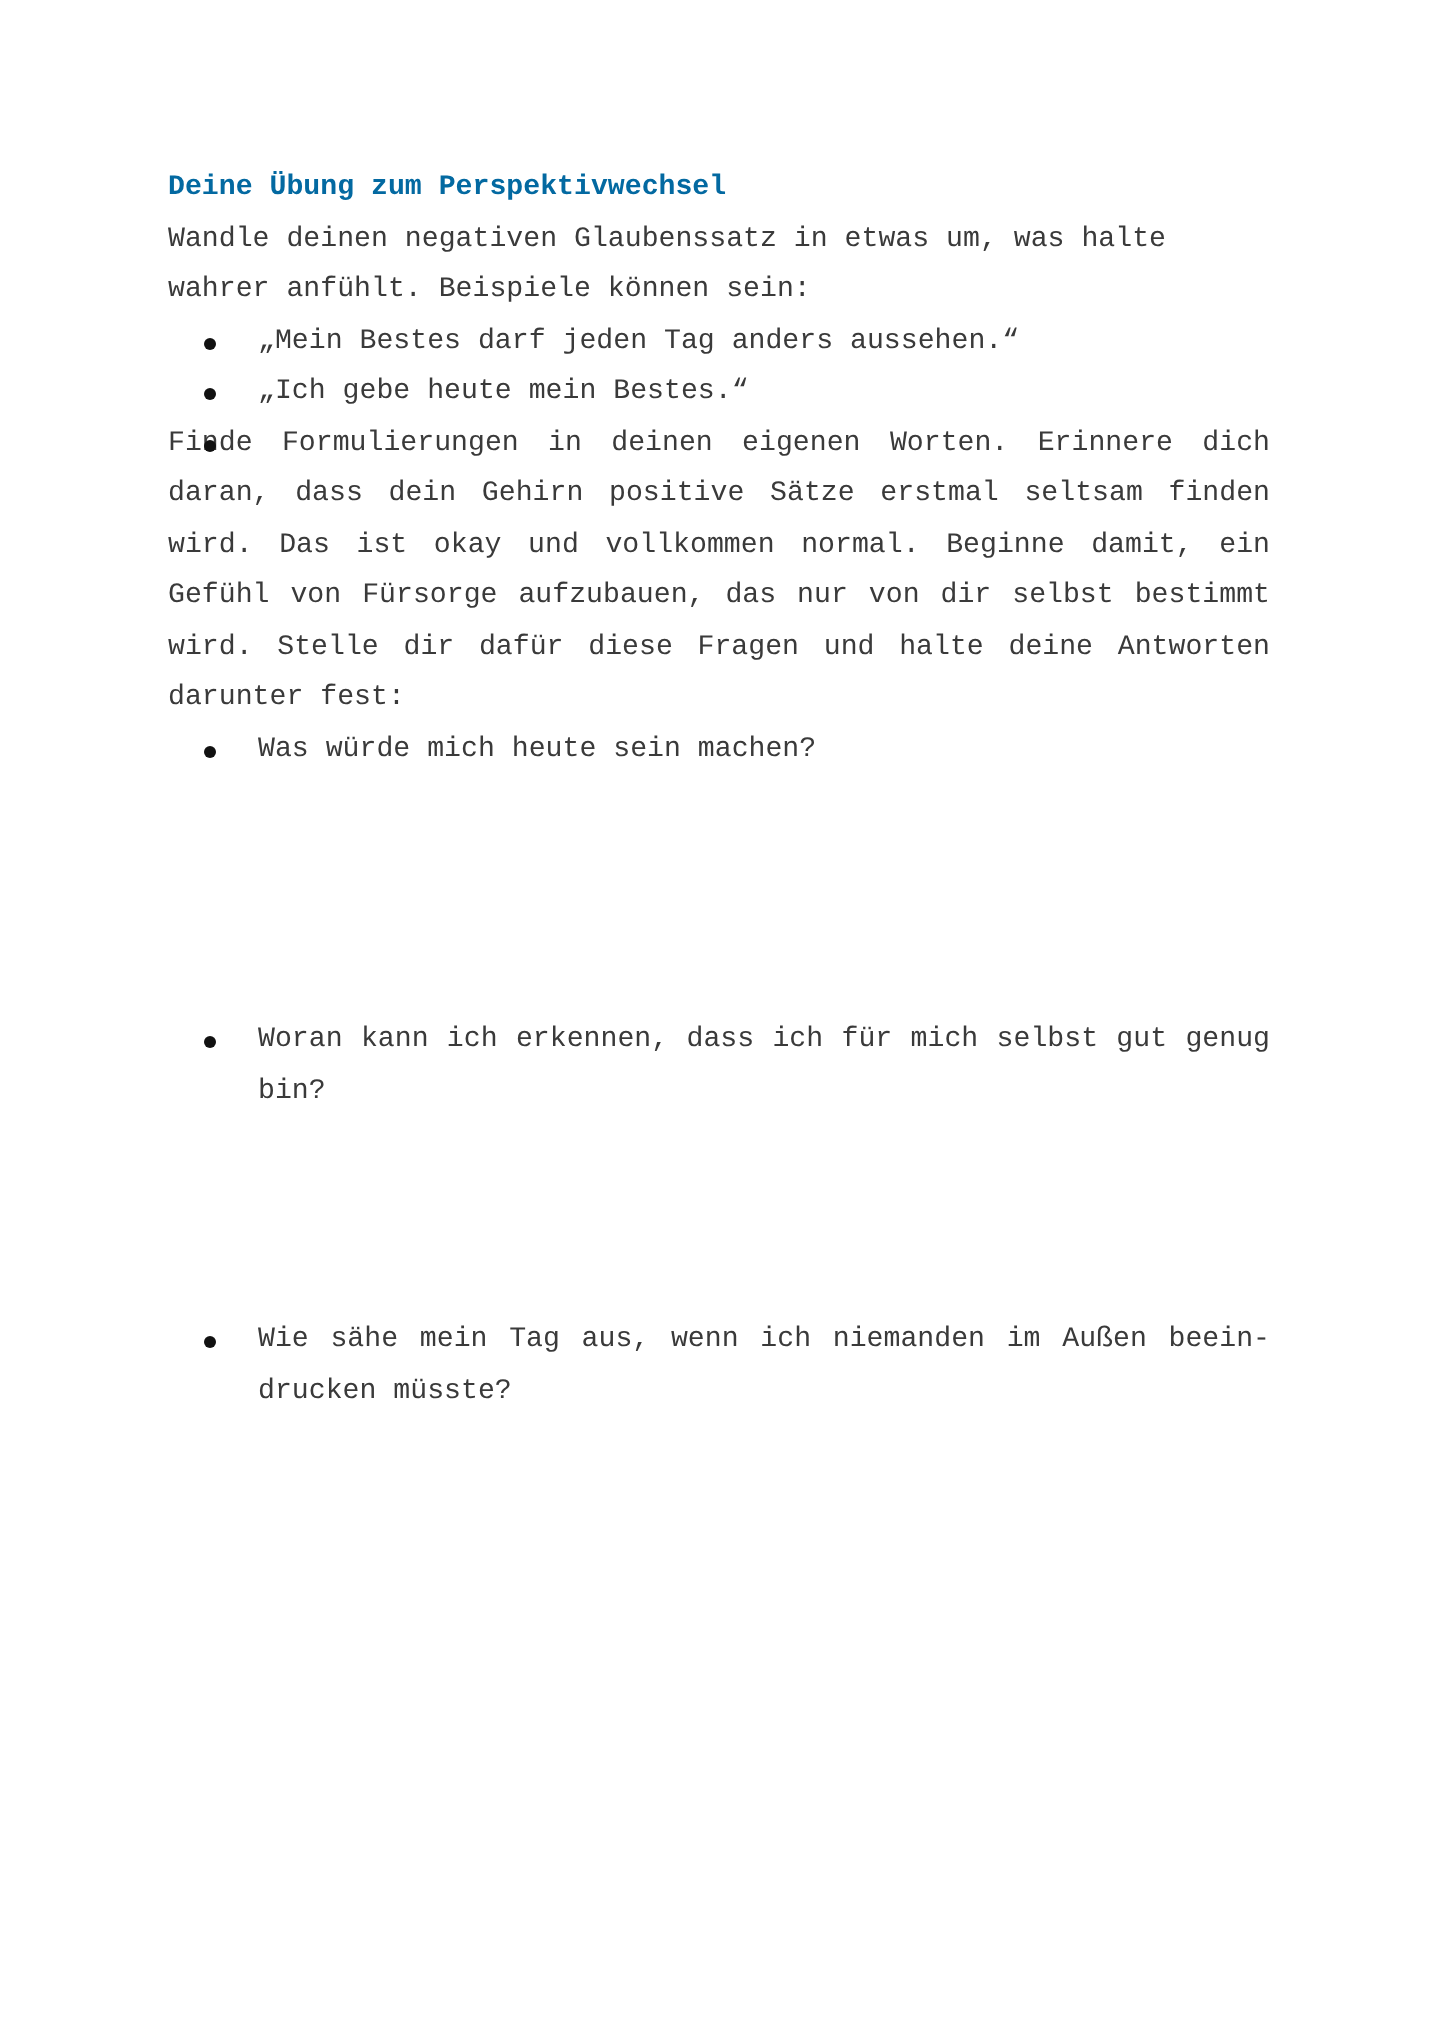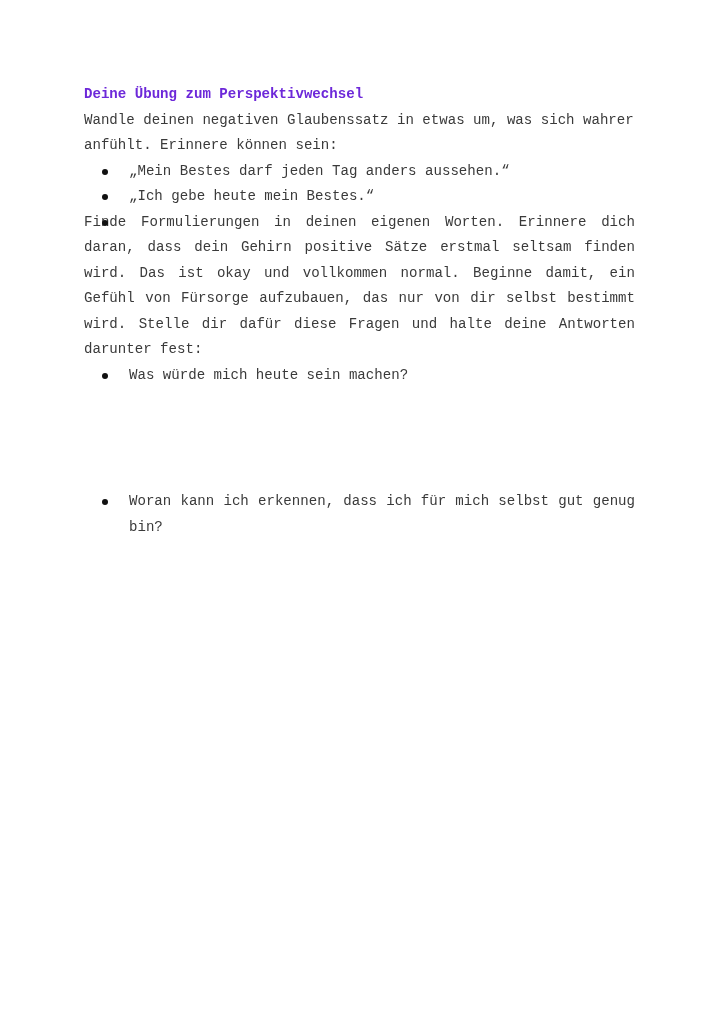--- a/index.html
+++ b/index.html
@@ -7,39 +7,39 @@
     .page {
       position: absolute;
       left: 84px;
       top: 82px;
       width: 551px;
       font-family: "Liberation Mono", "DejaVu Sans Mono", monospace;
       font-size: 14.1px;
       line-height: 25.5px;
       color: #3a3a3a;
     }
-    .title { font-weight: bold; color: #6d28d9; margin: 0; font-size: 14.1px; }
+    .title { font-weight: bold; color: #0369a1; margin: 0; font-size: 14.1px; }
     p { margin: 0; }
     .justify { text-align: justify; }
     ul { list-style: none; margin: 0; padding: 0; }
     li { position: relative; padding-left: 45px; }
     li .bullet {
       position: absolute; left: 18px; top: 10px;
       width: 6px; height: 6px; border-radius: 50%; background: #111;
     }
     .q-list li { text-align: justify; }
     .answer-space { height: 101px; }
     .answer-space-2 { height: 102px; }
   </style>
 </head>
 <body>
 
 <div class="page">
   <h1 class="title">Deine Übung zum Perspektivwechsel</h1>
-  <p>Wandle deinen negativen Glaubenssatz in etwas um, was sich wahrer anfühlt. Erinnere können sein:</p>
+  <p>Wandle deinen negativen Glaubenssatz in etwas um, was halte wahrer anfühlt. Beispiele können sein:</p>
 
   <ul>
     <li>
       <span class="bullet"></span>
       <span>„Mein Bestes darf jeden Tag anders aussehen.“</span>
     </li>
     <li>
       <span class="bullet"></span>
       <span>„Ich gebe heute mein Bestes.“</span>
     </li>
@@ -49,19 +49,23 @@
   </ul>
 
   <p class="justify">Finde Formulierungen in deinen eigenen Worten. Erinnere dich daran, dass dein Gehirn positive Sätze erstmal seltsam finden wird. Das ist okay und vollkommen normal. Beginne damit, ein Gefühl von Fürsorge aufzubauen, das nur von dir selbst bestimmt wird. Stelle dir dafür diese Fragen und halte deine Antworten darunter fest:</p>
 
   <ul class="q-list">
     <li>
       <span class="bullet"></span>
       <span>Was würde mich heute sein machen?</span>
     </li>
     <li class="answer-space"></li>
-    <li style="margin-top:0;">
+    <li style="margin-top:19px;">
       <span class="bullet"></span>
       <span>Woran kann ich erkennen, dass ich für mich selbst gut genug bin?</span>
     </li>
     <li class="answer-space-2" style="height:97px;"></li>
+    <li style="margin-top:2px;">
+      <span class="bullet"></span>
+      <span>Wie sähe mein Tag aus, wenn ich niemanden im Außen beein-drucken müsste?</span>
+    </li>
   </ul>
 </div>
 
 </body></html>

